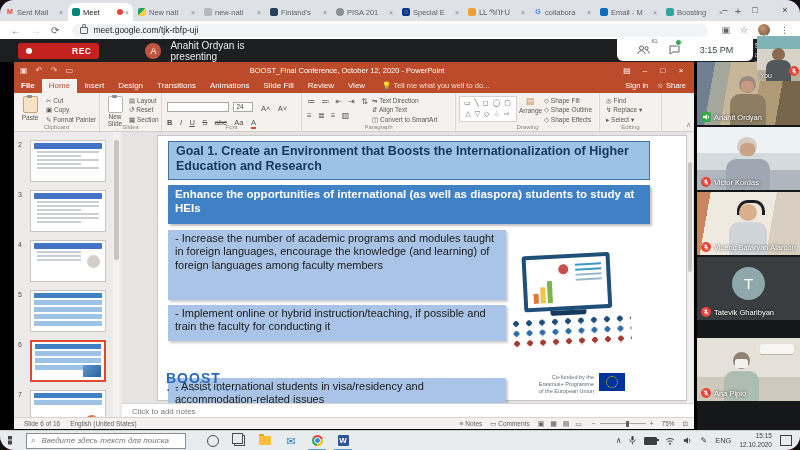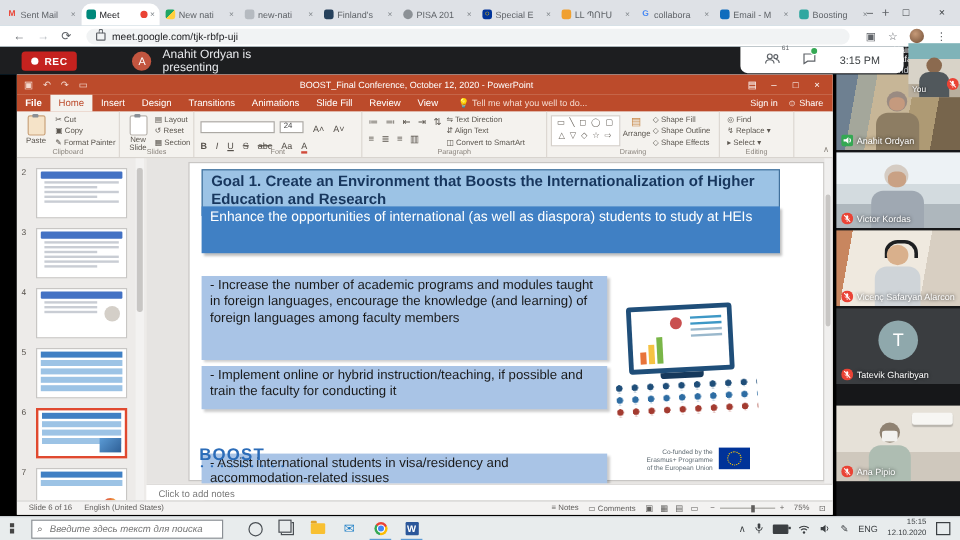--- a/index.html
+++ b/index.html
@@ -1,17 +1,17 @@
 <!DOCTYPE html>
 <html><head>
 <meta charset="utf-8">
 <style>
   html,body{margin:0;padding:0;background:#111;}
-  #root{position:relative;width:800px;height:450px;overflow:hidden;background:#0c4a6e;
-        font-family:"Liberation Sans","DejaVu Sans",sans-serif;-webkit-font-smoothing:antialiased;}
+  #root{position:relative;width:800px;height:450px;overflow:hidden;background:#a21caf;
+        font-family:"Liberation Sans","DejaVu Sans",sans-serif;border-radius:14px;-webkit-font-smoothing:antialiased;}
   .abs{position:absolute;}
 
   
   .tabstrip{left:0;top:0;width:800px;height:21px;background:#DEE1E6;display:flex;align-items:flex-end;}
   .tab{width:57px;height:18px;margin-right:1px;border-radius:8px 8px 0 0;display:flex;align-items:center;
        padding:0 4px;font-size:7.5px;color:#5F6368;overflow:hidden;white-space:nowrap;flex:none;}
   .tab.active{background:#FFFFFF;color:#202124;}
   .tab .fav{width:8px;height:8px;border-radius:2px;margin-right:3px;flex:none;font-size:7px;line-height:8px;
             text-align:center;font-weight:bold;}
   .tab .lbl{flex:1;overflow:hidden;}
@@ -27,21 +27,21 @@
   .navbtn.dis{color:#B8BCC0;}
   .urlpill{flex:1;height:13px;background:#F1F3F4;border-radius:7px;display:flex;align-items:center;padding:0 8px;margin:0 8px;}
   .lock{width:6px;height:5px;border:1px solid #5F6368;border-radius:1px;position:relative;margin-right:5px;flex:none;}
   .lock:before{content:"";position:absolute;left:1px;top:-4px;width:2px;height:3px;border:1px solid #5F6368;border-bottom:none;border-radius:2px 2px 0 0;}
   .url{font-size:8.5px;color:#202124;}
   .addr-ic{font-size:9px;color:#5F6368;margin:0 5px;}
   .avatar-sm{width:12px;height:12px;border-radius:50%;background:radial-gradient(circle at 40% 35%,#C69A78,#6E4B33);margin:0 5px;}
 
   
   .meetbar{left:0;top:39px;width:800px;height:23px;background:#1D1E20;display:flex;align-items:center;}
-  .recbadge{margin-left:18px;height:16px;background:#C5221F;border-radius:3px;display:flex;align-items:center;padding:0 8px;flex:none;}
+  .recbadge{margin-left:18px;height:16px;background:#C5221F;border-radius:3px;display:flex;align-items:center;padding:0 8px;flex:none;gap:35px;}
   .recbadge .dot{width:6px;height:6px;border-radius:50%;background:#fff;margin-right:5px;}
   .recbadge .t{color:#fff;font-size:8.5px;font-weight:bold;letter-spacing:.5px;}
   .pavatar{width:16px;height:16px;border-radius:50%;background:#C2553F;color:#fff;font-size:9px;text-align:center;line-height:16px;margin-left:46px;flex:none;}
   .presenting{color:#E8EAED;font-size:10px;margin-left:9px;}
   .navatar{width:15px;height:15px;border-radius:50%;background:#8E24AA;color:#fff;font-size:8px;text-align:center;line-height:15px;margin-left:auto;flex:none;}
   .nairablk{margin-left:6px;margin-right:10px;line-height:1.15;}
   .nairablk .l1{color:#FFFFFF;font-size:7.5px;}
   .nairablk .l2{color:#BDC1C6;font-size:7.5px;}
   .meetpill{position:absolute;left:617px;top:39px;width:136px;height:22px;background:#fff;border-radius:0 0 6px 6px;
             display:flex;align-items:center;justify-content:space-evenly;}
@@ -106,22 +106,22 @@
   .panelsb{position:absolute;left:99px;top:70px;width:7px;height:285px;background:#F3F2F1;}
   .panelsb .th{position:absolute;left:1px;top:8px;width:5px;height:120px;background:#C8C6C4;border-radius:2px;}
 
   .canvasbg{position:absolute;left:108px;top:70px;width:572px;height:271px;background:#E6E4E2;}
   .vscroll{position:absolute;right:1px;top:0;width:6px;height:271px;background:#F0EFEE;}
   .vscroll .th{position:absolute;left:1px;top:30px;width:4px;height:110px;background:#C8C6C4;border-radius:2px;}
 
   .slide{position:absolute;left:36px;top:4px;width:528px;height:264px;background:#FFFFFF;box-shadow:0 0 0 1px #C8C6C4;}
   .sl-title{position:absolute;left:10px;top:5px;width:482px;height:39px;background:#9CC3E5;border:1px solid #41719C;
             box-sizing:border-box;padding:2px 7px;font-size:12.5px;font-weight:bold;color:#17365D;line-height:1.2;}
-  .sl-sub{position:absolute;left:10px;top:36px;width:482px;height:39px;background:#4080C4;box-sizing:border-box;
-          padding:2px 7px;font-size:11.5px;font-weight:normal;color:#FFFFFF;line-height:1.25;box-shadow:2px 2px 2px rgba(0,0,0,.25);}
+  .sl-sub{position:absolute;left:10px;top:49px;width:482px;height:39px;background:#4080C4;box-sizing:border-box;
+          padding:2px 7px;font-size:11.5px;font-weight:bold;color:#FFFFFF;line-height:1.25;box-shadow:2px 2px 2px rgba(0,0,0,.25);}
   .sl-bullet{position:absolute;left:10px;width:338px;background:#A9C4E6;box-sizing:border-box;padding:2px 7px;
              font-size:11px;color:#1A1A1A;line-height:1.22;box-shadow:2px 2px 2px rgba(0,0,0,.2);}
   .b1{top:94px;height:70px;} .b2{top:169px;height:36px;} .b3{top:210px;height:38px;margin-top:32px;}
 
   
   .clipart{position:absolute;left:352px;top:118px;width:120px;height:98px;transform:rotate(-3deg);}
   .monitor{position:absolute;left:14px;top:0;width:88px;height:56px;background:#1F4E79;border-radius:3px;padding:4px;box-sizing:border-box;}
   .mscreen{width:100%;height:100%;background:#fff;position:relative;overflow:hidden;}
   .mbar{position:absolute;bottom:4px;width:5px;background:#E8743B;}
   .mb1{left:6px;height:10px;} .mb2{left:13px;height:16px;background:#F5C243;} .mb3{left:20px;height:22px;background:#7AB648;}

